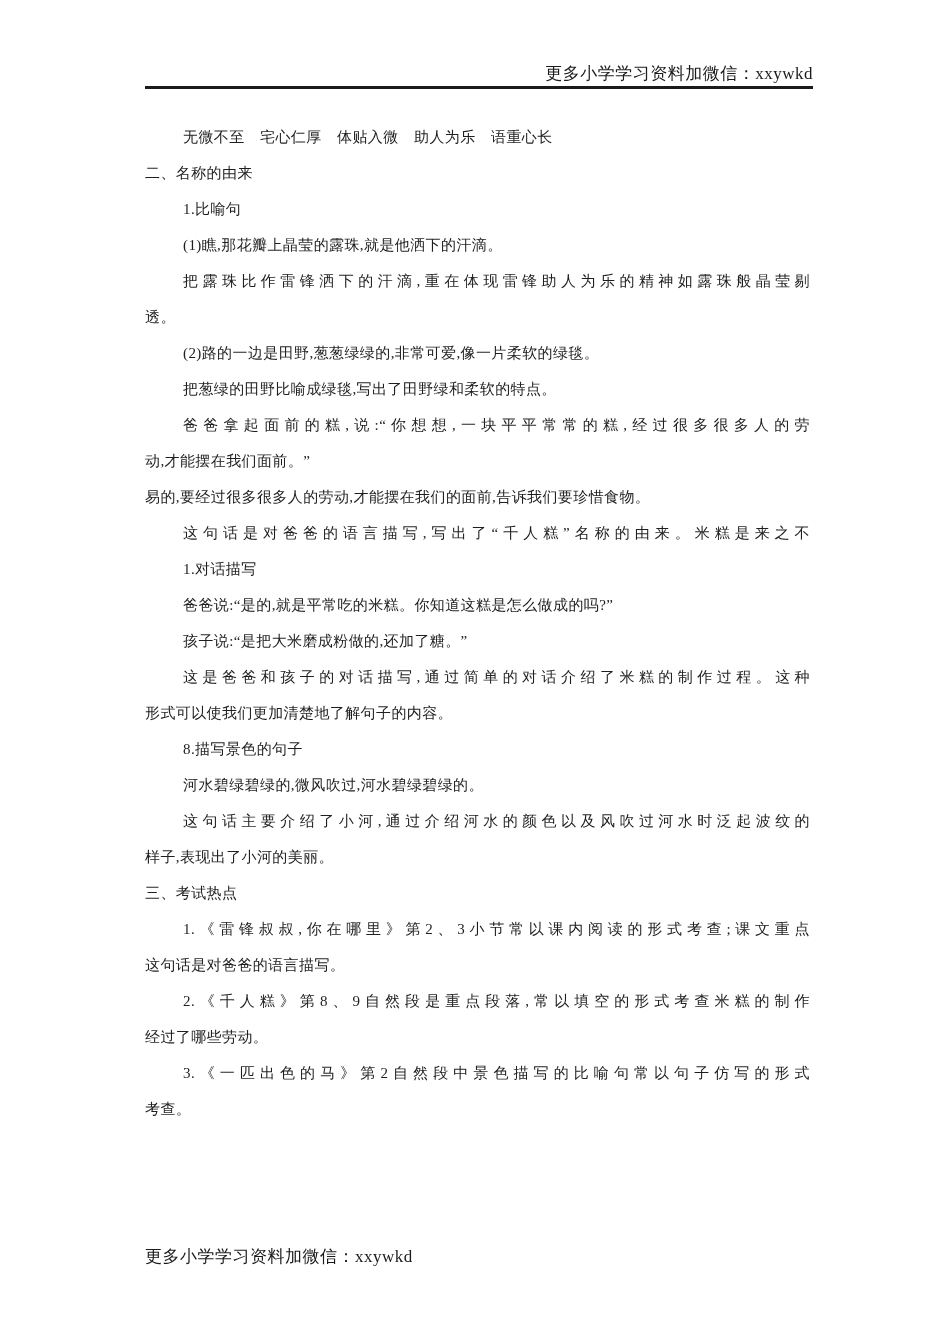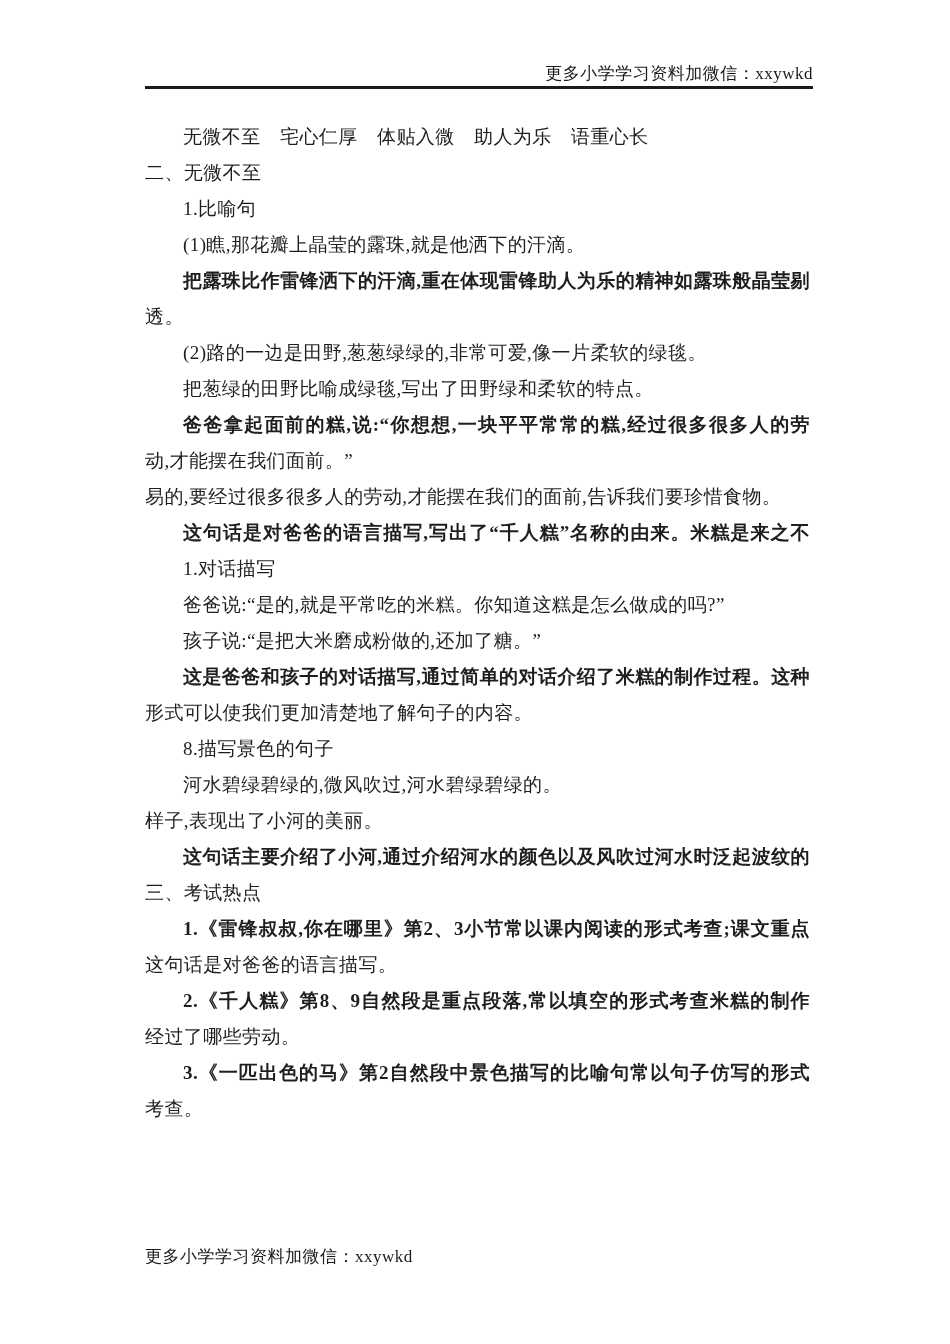--- a/index.html
+++ b/index.html
@@ -33,76 +33,75 @@
     left: 145px;
     width: 668px;
     height: 3px;
     background: #1b1b1b;
   }
   .doc-body {
     position: absolute;
     top: 119px;
     left: 145px;
     width: 665px;
-    font-size: 19px;
+    font-size: 15px;
     line-height: 36px;
     letter-spacing: 0.4px;
   }
   .doc-body .line {
     height: 36px;
     white-space: nowrap;
   }
   .doc-body .line.indent {
     padding-left: 38px;
   }
   .doc-body .line.fill {
     white-space: normal;
     text-align: justify;
     text-align-last: justify;
     text-justify: inter-character;
-    font-weight: bold;
   }
   .page-footer {
     position: absolute;
     top: 1246px;
     left: 145px;
     font-size: 17px;
     line-height: 22px;
     color: #1a1a1a;
     letter-spacing: 0.5px;
   }
 </style>
 </head>
 <body>
 
 <div class="page">
   <div class="page-header">更多小学学习资料加微信：xxywkd</div>
   <div class="header-divider"></div>
   <div class="doc-body">
       <div class="line indent">无微不至　宅心仁厚　体贴入微　助人为乐　语重心长</div>
-      <div class="line">二、无微不至</div>
+      <div class="line">二、名称的由来</div>
       <div class="line indent">1.比喻句</div>
       <div class="line indent">(1)瞧,那花瓣上晶莹的露珠,就是他洒下的汗滴。</div>
       <div class="line indent fill">把露珠比作雷锋洒下的汗滴,重在体现雷锋助人为乐的精神如露珠般晶莹剔</div>
       <div class="line">透。</div>
       <div class="line indent">(2)路的一边是田野,葱葱绿绿的,非常可爱,像一片柔软的绿毯。</div>
       <div class="line indent">把葱绿的田野比喻成绿毯,写出了田野绿和柔软的特点。</div>
       <div class="line indent fill">爸爸拿起面前的糕,说:“你想想,一块平平常常的糕,经过很多很多人的劳</div>
       <div class="line">动,才能摆在我们面前。”</div>
       <div class="line">易的,要经过很多很多人的劳动,才能摆在我们的面前,告诉我们要珍惜食物。</div>
       <div class="line indent fill">这句话是对爸爸的语言描写,写出了“千人糕”名称的由来。米糕是来之不</div>
       <div class="line indent">1.对话描写</div>
       <div class="line indent">爸爸说:“是的,就是平常吃的米糕。你知道这糕是怎么做成的吗?”</div>
       <div class="line indent">孩子说:“是把大米磨成粉做的,还加了糖。”</div>
       <div class="line indent fill">这是爸爸和孩子的对话描写,通过简单的对话介绍了米糕的制作过程。这种</div>
       <div class="line">形式可以使我们更加清楚地了解句子的内容。</div>
       <div class="line indent">8.描写景色的句子</div>
       <div class="line indent">河水碧绿碧绿的,微风吹过,河水碧绿碧绿的。</div>
+      <div class="line indent fill">这句话主要介绍了小河,通过介绍河水的颜色以及风吹过河水时泛起波纹的</div>
       <div class="line">样子,表现出了小河的美丽。</div>
-      <div class="line indent fill">这句话主要介绍了小河,通过介绍河水的颜色以及风吹过河水时泛起波纹的</div>
       <div class="line">三、考试热点</div>
       <div class="line indent fill">1.《雷锋叔叔,你在哪里》第2、3小节常以课内阅读的形式考查;课文重点</div>
       <div class="line">这句话是对爸爸的语言描写。</div>
       <div class="line indent fill">2.《千人糕》第8、9自然段是重点段落,常以填空的形式考查米糕的制作</div>
       <div class="line">经过了哪些劳动。</div>
       <div class="line indent fill">3.《一匹出色的马》第2自然段中景色描写的比喻句常以句子仿写的形式</div>
       <div class="line">考查。</div>
     </div>
   <div class="page-footer">更多小学学习资料加微信：xxywkd</div>
 </div>

